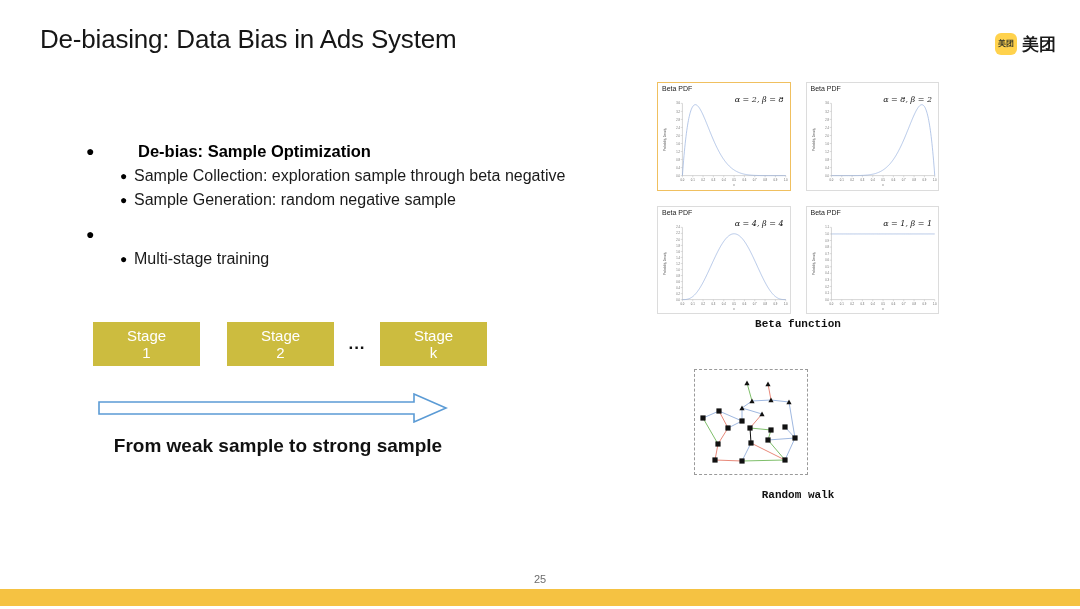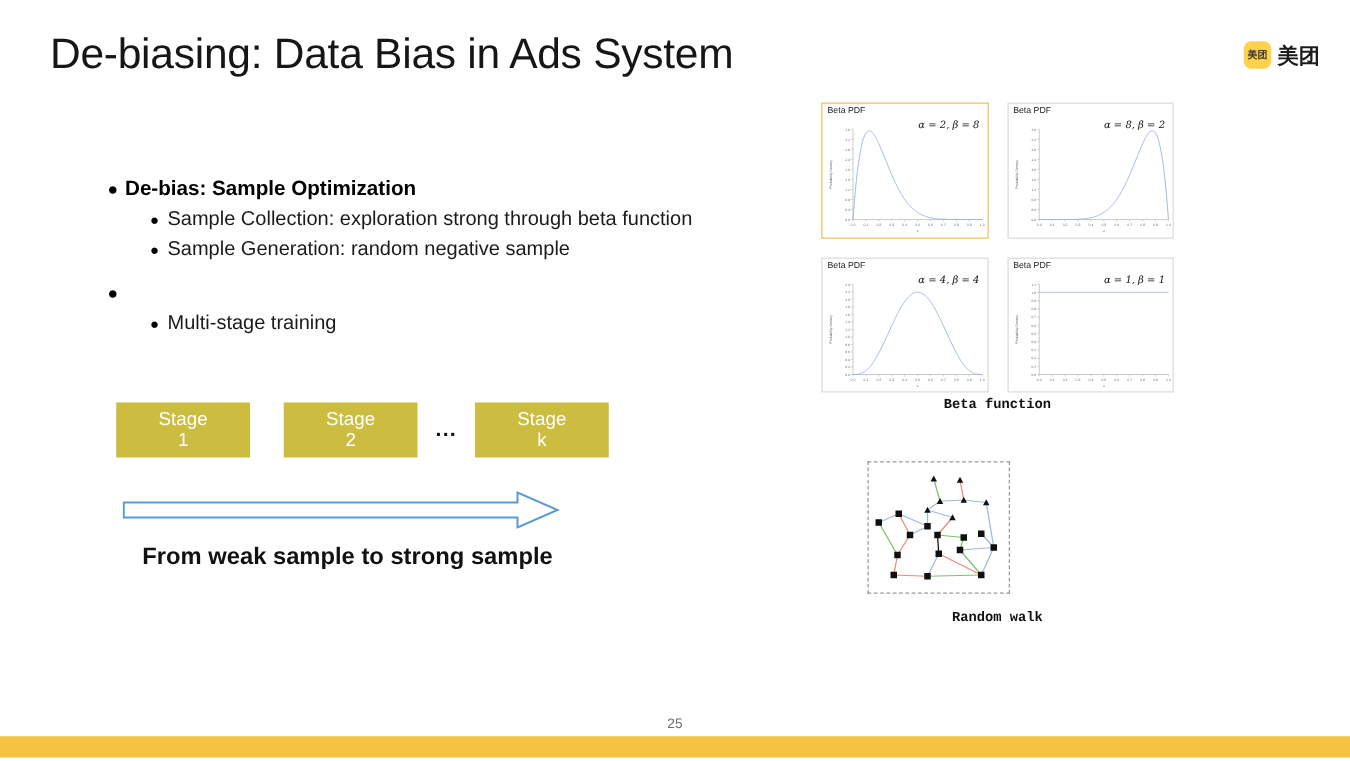--- a/index.html
+++ b/index.html
@@ -6,38 +6,38 @@
   body{
     width:1080px;height:609px;background:#ffffff;
     font-family:"Liberation Sans",sans-serif;
     overflow:hidden;position:relative;
   }
   .slide{position:absolute;inset:0;background:#fff;}
 
   
   .title{
     position:absolute;left:40px;top:24px;
-    font-size:34px;font-weight:400;color:#161616;
+    font-size:26px;font-weight:400;color:#161616;
     letter-spacing:-0.2px;white-space:nowrap;
   }
 
   
   .logo{position:absolute;right:24px;top:33px;display:flex;align-items:center;gap:5px;padding-left:31px;}
   .logo-mark{
     width:22px;height:22px;border-radius:6px;background:#FFD24D;
     display:flex;align-items:center;justify-content:center;
     font-size:8px;color:#3a3a2a;font-weight:700;line-height:1;
   }
   .logo-text{font-size:17px;font-weight:700;color:#1b1b1b;line-height:1;}
 
   
   .bullets{position:absolute;left:86px;top:140px;width:570px;}
   .b1{display:flex;align-items:flex-start;margin-bottom:2px;}
   .b1 .dot{width:14px;flex:0 0 14px;font-size:14px;line-height:22px;color:#000;}
-  .b1 .txt{font-size:16.5px;font-weight:700;color:#000;line-height:22px;}
+  .b1 .txt{font-size:16.5px;font-weight:700;color:#000;line-height:22px;margin-left:38px;}
   .b2{display:flex;align-items:flex-start;margin-left:34px;}
   .b2 .dot{width:14px;flex:0 0 14px;font-size:12px;line-height:24px;color:#000;}
   .b2 .txt{font-size:16px;font-weight:400;color:#1a1a1a;line-height:24px;white-space:nowrap;}
   .gap{height:11px;}
 
   
   .stages{position:absolute;left:81px;top:322px;display:flex;align-items:center;padding-left:12px;}
   .stage-box{
     width:107px;height:44px;background:#CCBC3F;color:#fff;
     display:flex;flex-direction:column;align-items:center;justify-content:center;
@@ -89,21 +89,21 @@
     <div class="logo-text">美团</div>
   </div>
 
   <div class="bullets">
     <div class="b1">
       <span class="dot">●</span>
       <span class="txt">De-bias: Sample Optimization</span>
     </div>
     <div class="b2">
       <span class="dot">●</span>
-      <span class="txt">Sample Collection: exploration strong through beta function</span>
+      <span class="txt">Sample Collection: exploration sample through beta negative</span>
     </div>
     <div class="b2">
       <span class="dot">●</span>
       <span class="txt">Sample Generation: random negative sample</span>
     </div>
     <div class="gap"></div>
     <div class="b1">
       <span class="dot">●</span>
     </div>
     <div class="b2">

